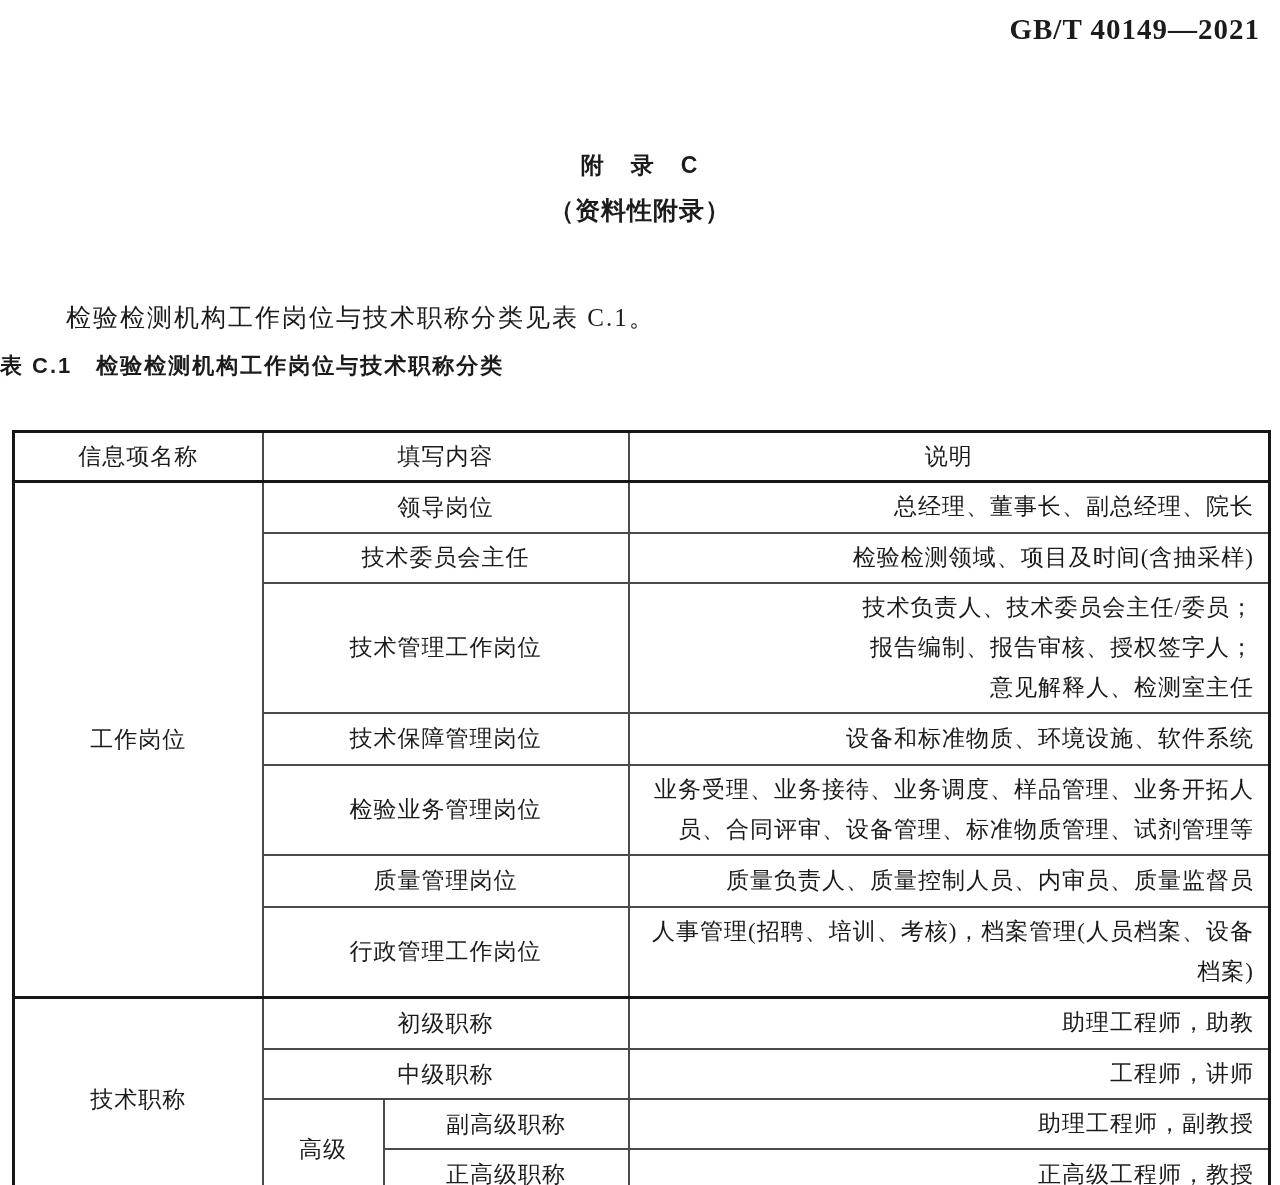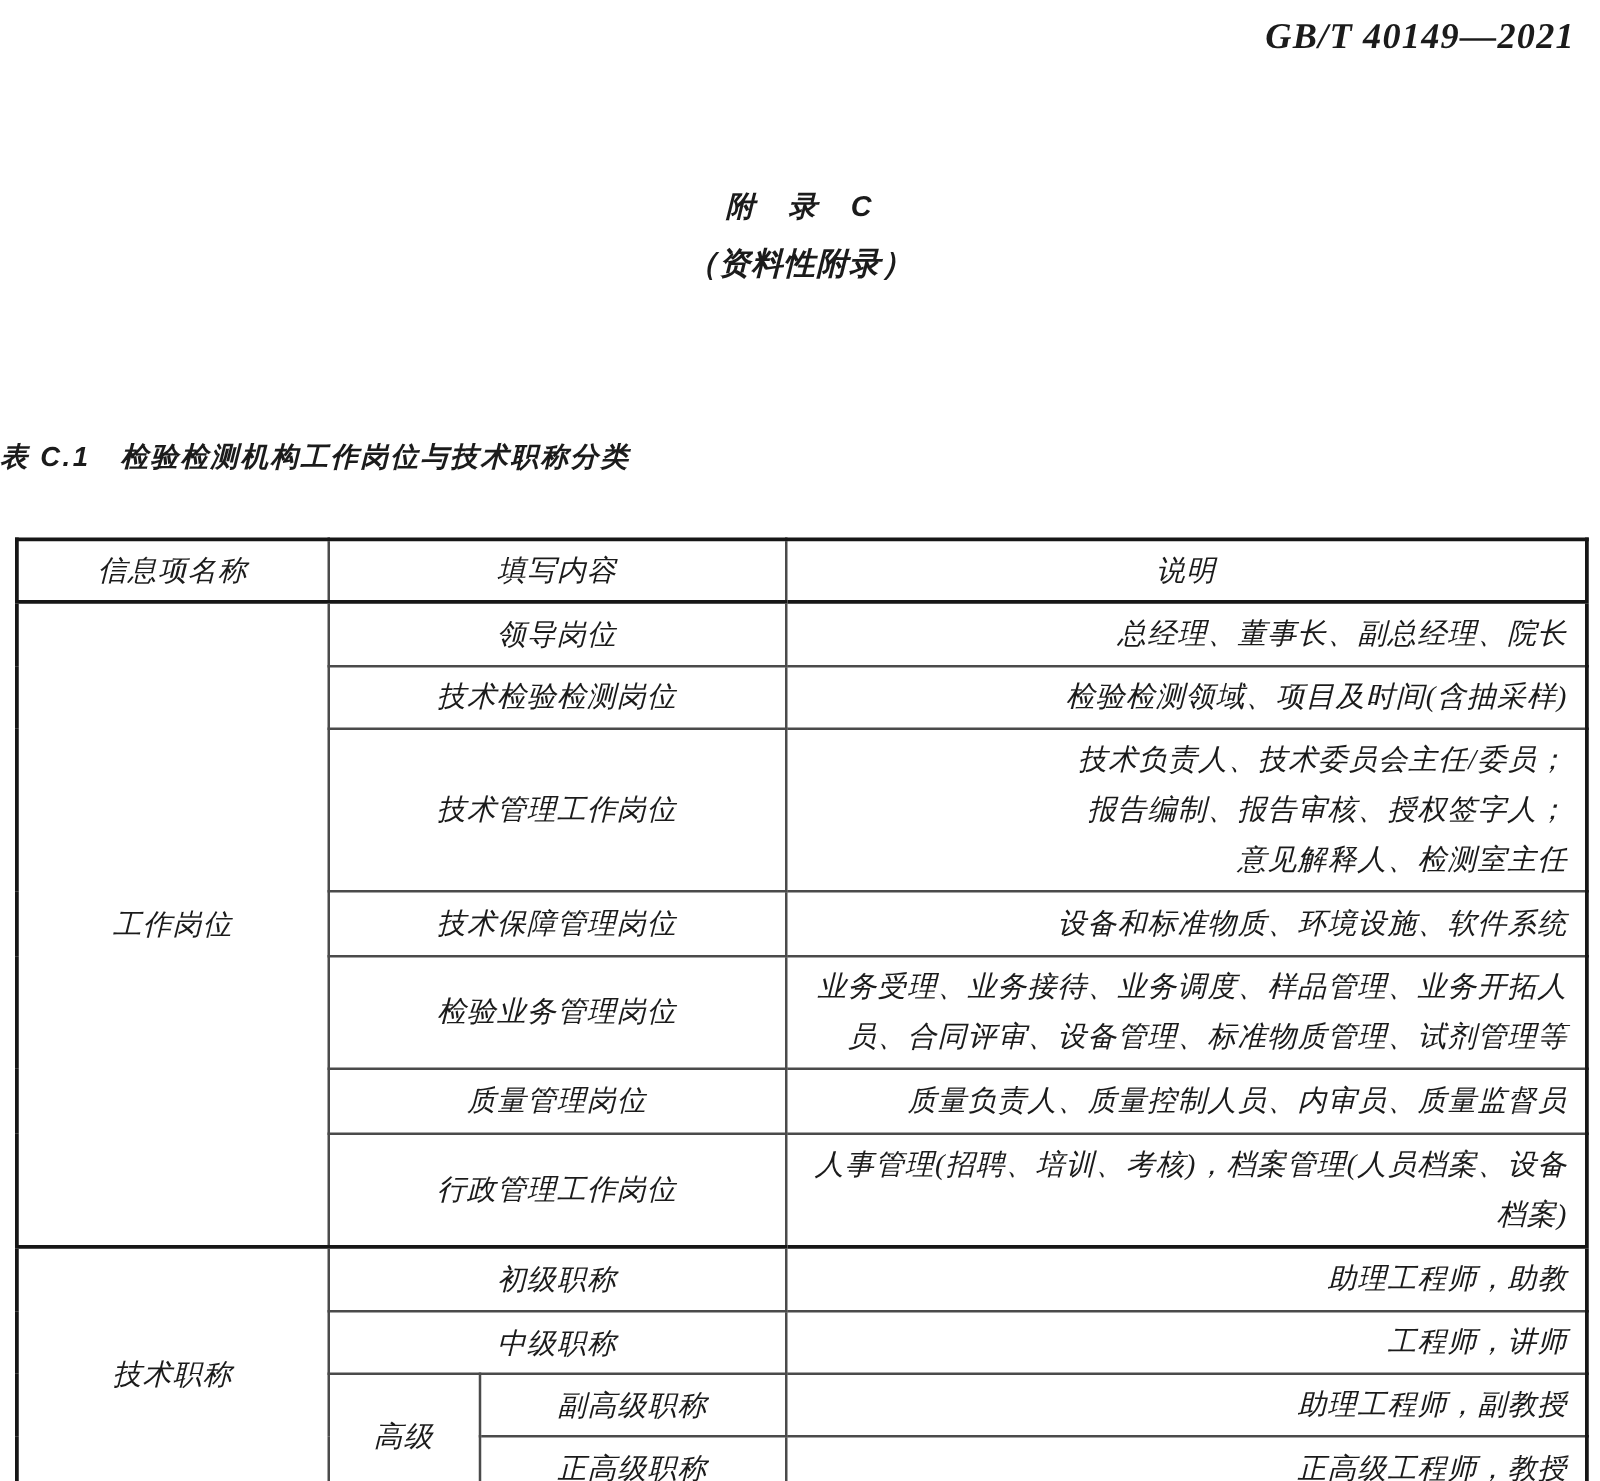--- a/index.html
+++ b/index.html
@@ -2,21 +2,21 @@
 <html><head>
 <meta charset="utf-8">
 <style>
   * { margin:0; padding:0; box-sizing:border-box; }
   html,body { background:#ffffff; }
   body {
     width:1280px; height:1185px;
     font-family:"Liberation Serif","DejaVu Serif",serif;
     color:#1b1b1b;
   }
-  .page { position:relative; width:1280px; height:1185px; background:#ffffff; overflow:hidden;font-style:italic; }
+  .page { position:relative; width:1280px; height:1185px; background:#ffffff; overflow:hidden; }
 
   .std-number {
     position:absolute; top:13px; right:20px;
     font-size:29px; font-weight:bold; letter-spacing:1px;
     font-family:"Liberation Serif","DejaVu Serif",serif;
   }
 
   .center-line { position:absolute; left:0; width:100%; text-align:center; }
   .appendix-title   { top:150px; font-size:23px; font-weight:bold; font-family:"Liberation Sans","DejaVu Sans",sans-serif; letter-spacing:2px; }
   .appendix-subtitle{ top:194px; font-size:25px; font-weight:bold; font-family:"Liberation Sans","DejaVu Sans",sans-serif; letter-spacing:1px; }
@@ -53,20 +53,21 @@
 </head>
 <body>
 
 <div class="page">
 
   <div class="std-number">GB/T 40149—2021</div>
 
   <div class="center-line appendix-title">附　录　C</div>
   <div class="center-line appendix-subtitle">（资料性附录）</div>
 
+  <div class="intro">检验检测机构工作岗位与技术职称分类见表 C.1。</div>
 
   <div class="table-caption">表 C.1　检验检测机构工作岗位与技术职称分类</div>
 
   <table class="cls">
     <colgroup>
       <col style="width:249px">
       <col style="width:121px">
       <col style="width:245px">
       <col style="width:641px">
     </colgroup>
@@ -77,21 +78,21 @@
         <th class="c-center">说明</th>
       </tr>
 
       <tr style="height:51px">
         <td class="c-center" rowspan="7">工作岗位</td>
         <td class="c-center" colspan="2">领导岗位</td>
         <td class="c-desc">总经理、董事长、副总经理、院长</td>
       </tr>
 
       <tr style="height:47px">
-        <td class="c-center" colspan="2">技术检验检测岗位</td>
+        <td class="c-center" colspan="2">技术委员会主任</td>
         <td class="c-desc">检验检测领域、项目及时间(含抽采样)</td>
       </tr>
 
       <tr style="height:121px">
         <td class="c-center" colspan="2">技术管理工作岗位</td>
         <td class="c-desc">
           <div class="desc-line">技术负责人、技术委员会主任/委员；</div>
           <div class="desc-line">报告编制、报告审核、授权签字人；</div>
           <div class="desc-line">意见解释人、检测室主任</div>
         </td>

